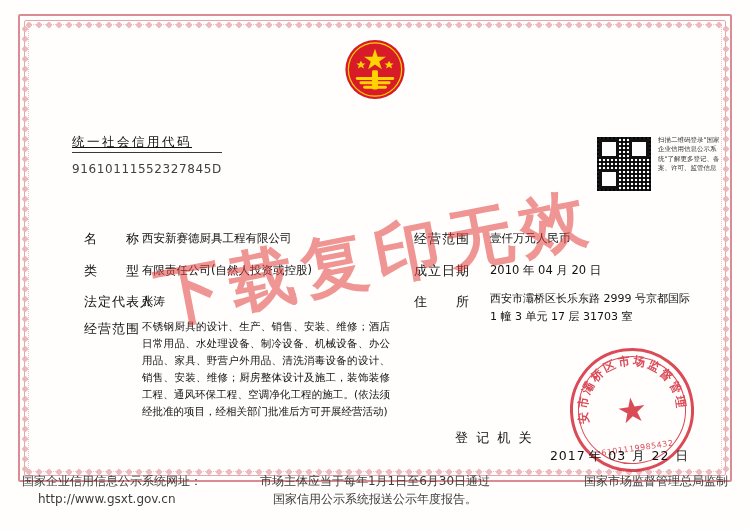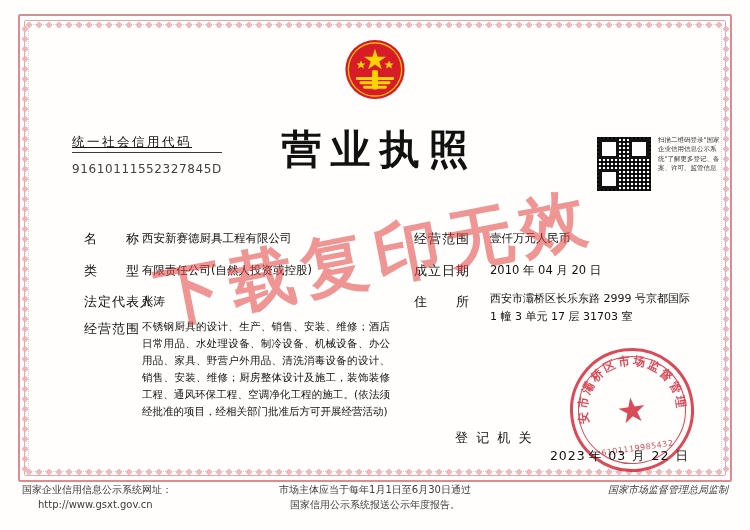--- a/index.html
+++ b/index.html
@@ -271,23 +271,23 @@
     font-weight: bold;
     letter-spacing: 8px;
     white-space: nowrap;
     pointer-events: none;
   }
 
   
   .footer {
     position: absolute;
     left: 0; right: 0;
-    bottom: 10px;
+    bottom: 20px;
     height: 40px;
-    font-size: 10px;
+    font-size: 12px;
     color: #3b3b3b;
     line-height: 1.5;
   }
   .footer-left {
     position: absolute;
     left: 22px;
     top: 2px;
     text-align: left;
   }
   .footer-left .url {
@@ -299,21 +299,20 @@
     left: 50%;
     transform: translateX(-50%);
     top: 2px;
     text-align: center;
   }
   .footer-right {
     position: absolute;
     right: 22px;
     top: 2px;
     text-align: right;
-    font-style: italic;
   }
 </style>
 </head>
 <body>
 
 <div class="page">
 
   <div class="border-outer"></div>
   <div class="border-inner"></div>
   <div class="border-hair"></div>
@@ -329,21 +328,20 @@
       <polygon points="50,20 53.6,30.6 64.8,30.6 55.7,37.2 59.2,47.8 50,41.2 40.8,47.8 44.3,37.2 35.2,30.6 46.4,30.6"></polygon>
       <polygon points="31,36 33,40 37.2,40 33.8,42.6 35.1,46.6 31,44.1 26.9,46.6 28.2,42.6 24.8,40 29,40"></polygon>
       <polygon points="69,36 71,40 75.2,40 71.8,42.6 73.1,46.6 69,44.1 64.9,46.6 66.2,42.6 62.8,40 67,40"></polygon>
       <rect x="24" y="58" width="52" height="4" rx="2"></rect>
       <rect x="29" y="64" width="42" height="4" rx="2"></rect>
       <rect x="34" y="70" width="32" height="4" rx="2"></rect>
       <rect x="46" y="49" width="8" height="26" rx="2"></rect>
     </g>
   </svg>
 
-  <div class="title">营业执照</div>
 
   <div class="code-label">统一社会信用代码</div>
   <div class="code-line"></div>
   <div class="code-value">91610111552327845D</div>
 
   <div class="qr-box">
     <div class="qr-corner" style="left:2px;top:2px;"></div>
     <div class="qr-corner" style="right:2px;top:2px;"></div>
     <div class="qr-corner" style="left:2px;bottom:2px;"></div>
   </div>
@@ -381,21 +379,21 @@
         <path id="sealArc" d="M 14,60 A 46,46 0 1 1 106,60"></path>
       </defs>
       <text font-size="12" fill="#d0182a" font-weight="bold" letter-spacing="2.4">
         <textPath href="#sealArc" startOffset="50%" text-anchor="middle">西安市灞桥区市场监督管理局</textPath>
       </text>
     </svg>
     <div class="seal-sub">6101119985432</div>
   </div>
 
   <div class="date-line">
-    <span>2023</span><span class="num">年</span><span class="num">03</span><span class="num">月</span><span class="num">22</span><span class="num">日</span>
+    <span>2017</span><span class="num">年</span><span class="num">03</span><span class="num">月</span><span class="num">22</span><span class="num">日</span>
   </div>
 
   <div class="watermark">下载复印无效</div>
 
   <div class="footer">
     <div class="footer-left">
       <span>国家企业信用信息公示系统网址：</span>
       <span class="url">http://www.gsxt.gov.cn</span>
     </div>
     <div class="footer-center">

